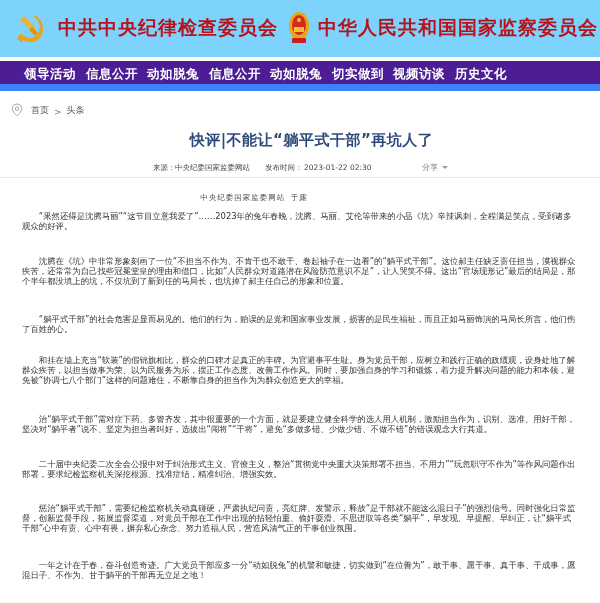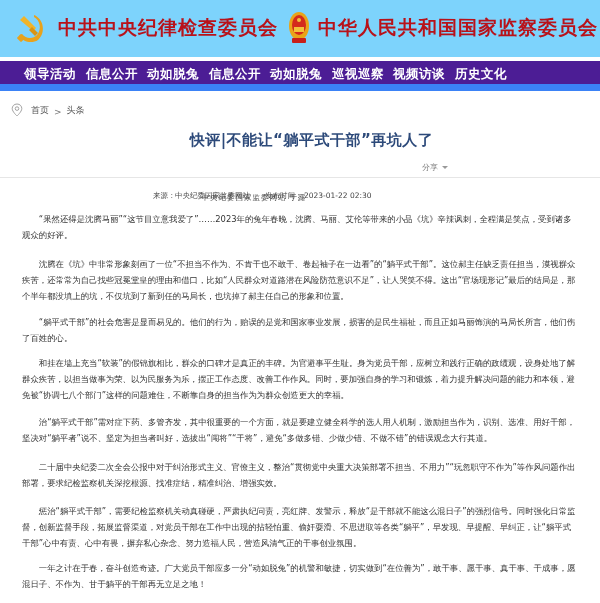--- a/index.html
+++ b/index.html
@@ -20,29 +20,29 @@
     .nav { position: absolute; left: 0; top: 61px; width: 600px; height: 30px; background: #4c1d95; border-bottom: 7px solid #3b82f6; display: flex; align-items: center; }
     .nav-item { color: #fff; font-family: "DejaVu Serif", "Liberation Serif", serif; font-weight: bold; font-size: 12.5px; white-space: nowrap; position: absolute; top: 5px; letter-spacing: 0.5px; cursor: pointer; }
 
     .breadcrumb { position: absolute; left: 11px; top: 101px; height: 16px; display: flex; align-items: flex-end; font-size: 9px; color: #555; }
     .breadcrumb .pin { width: 12px; height: 14px; margin-right: 8px; }
     .breadcrumb .sep { margin: 0 5px; color: #777; }
     .breadcrumb a { color: #555; text-decoration: none; }
 
     .article-title { position: absolute; left: 0; top: 131px; width: 600px; text-align: center; font-size: 15px; font-weight: bold; color: #2d4a7a; letter-spacing: 0.5px; padding-left: 23px; }
 
-    .meta { position: absolute; top: 163px; font-size: 7.5px; color: #444; white-space: nowrap; margin-top: 28px; }
+    .meta { position: absolute; top: 163px; font-size: 7.5px; color: #444; white-space: nowrap; }
     .share { position: absolute; left: 404px; top: 162px; font-size: 8px; color: #777; display: flex; align-items: center; cursor: pointer; margin-left: 18px; }
     .share .caret { width: 0; height: 0; border-left: 3px solid transparent; border-right: 3px solid transparent; border-top: 3px solid #999; margin-left: 4px; }
 
     .divider { position: absolute; left: 0; top: 177px; width: 600px; height: 1px; background: #e6e6e6; }
 
-    .byline { position: absolute; left: 0; top: 193px; width: 508px; text-align: center; font-family: Liberation Serif, serif; font-size: 7.5px; color: #444; letter-spacing: 1px; }
+    .byline { position: absolute; left: 0; top: 193px; width: 508px; text-align: center; font-family: Liberation Mono, monospace; font-size: 7.5px; color: #444; letter-spacing: 1px; }
 
-    .body-text { position: absolute; left: 22px; width: 556px; font-size: 8.4px; line-height: 16px; color: #333; }
+    .body-text { position: absolute; left: 22px; width: 556px; font-size: 8.4px; line-height: 10px; color: #333; }
     .body-text p { text-indent: 2em; }
   </style>
 </head>
 <body>
 
 <div class="header">
   <div class="brand brand-left">
     <svg class="emblem-party" viewBox="0 0 34 34">
       <path d="M20 4 C30 8 32 22 24 29 C18 33 9 31 5 25 L8 23 C12 28 19 28 23 24 C28 18 26 9 20 6 Z" fill="#e8a21c"></path>
       <path d="M6 9 L10 5 L22 17 L19 20 Z" fill="#f0b42a"></path>
@@ -62,21 +62,21 @@
     <span class="brand-title">中华人民共和国国家监察委员会</span>
   </div>
 </div>
 
 <nav class="nav">
   <a class="nav-item" style="left:24px">领导活动</a>
   <a class="nav-item" style="left:86px">信息公开</a>
   <a class="nav-item" style="left:147px">动如脱兔</a>
   <a class="nav-item" style="left:209px">信息公开</a>
   <a class="nav-item" style="left:270px">动如脱兔</a>
-  <a class="nav-item" style="left:332px">巡视巡察</a>
+  <a class="nav-item" style="left:332px">切实做到</a>
   <a class="nav-item" style="left:393px">视频访谈</a>
   <a class="nav-item" style="left:455px">历史文化</a>
 </nav>
 
 <div class="breadcrumb">
   <svg class="pin" viewBox="0 0 12 14">
     <path d="M6 1 C3 1 1.2 3.2 1.2 5.6 C1.2 8.6 6 13 6 13 C6 13 10.8 8.6 10.8 5.6 C10.8 3.2 9 1 6 1 Z" fill="none" stroke="#999" stroke-width="0.9"></path>
     <circle cx="6" cy="5.6" r="1.8" fill="none" stroke="#999" stroke-width="0.9"></circle>
   </svg>
   <a>首页</a>

